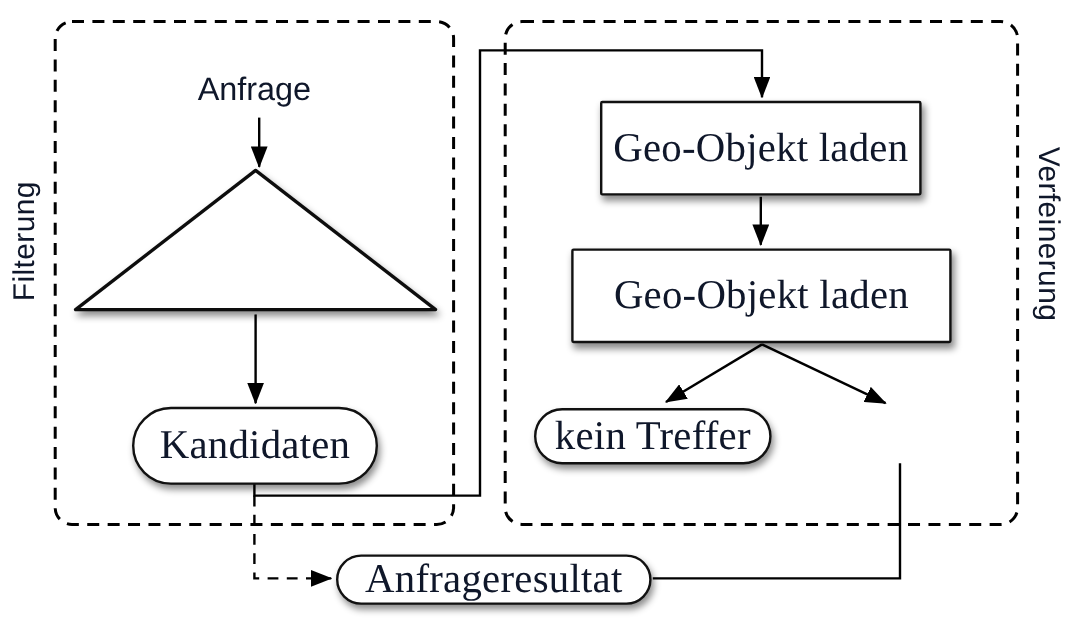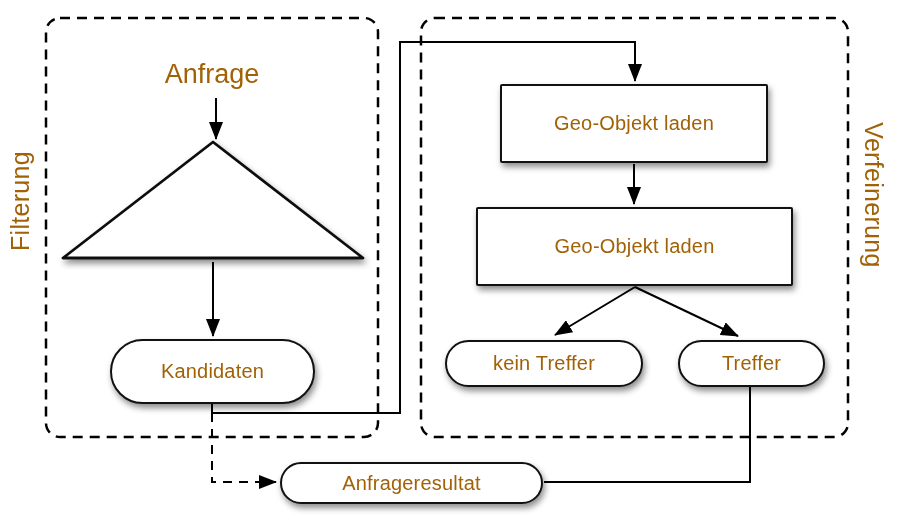--- a/index.html
+++ b/index.html
@@ -2,42 +2,43 @@
 <html><head>
 <meta charset="utf-8">
 <style>
   html, body { margin: 0; padding: 0; background: #ffffff; }
   .stage {
     position: relative;
     width: 901px;
     height: 531px;
     background: #ffffff;
     font-family: "Liberation Sans", sans-serif;
-    color: #a16207;
+    color: #0f172a;
     overflow: hidden;
   }
   .layer-svg {
     position: absolute;
     left: 0; top: 0;
     width: 901px; height: 531px;
     z-index: 1;
   }
   .node {
     position: absolute;
     z-index: 2;
     background: #ffffff;
     border: 2.5px solid #111111;
     box-shadow: 2px 4px 6px rgba(0,0,0,0.45);
     display: flex;
     align-items: center;
     justify-content: center;
-    font-size: 20px;
+    font-size: 34px;
     letter-spacing: 0.2px;
     box-sizing: border-box;
     white-space: nowrap;
+    font-family: Liberation Serif, serif;
   }
   .pill { border-radius: 999px; }
   .rect { border-radius: 2px; }
   .freetext {
     position: absolute;
     z-index: 2;
     display: flex;
     align-items: center;
     justify-content: center;
     font-size: 27px;
@@ -102,21 +103,20 @@
 
 
   <div class="node pill" id="node-kandidaten">Kandidaten</div>
 
   <div class="node rect" id="node-geo-objekt-1">Geo-Objekt laden</div>
 
   <div class="node rect" id="node-geo-objekt-2">Geo-Objekt laden</div>
 
   <div class="node pill" id="node-kein-treffer">kein Treffer</div>
 
-  <div class="node pill" id="node-treffer">Treffer</div>
 
   <div class="node pill" id="node-anfrageresultat">Anfrageresultat</div>
 
   <div class="v-label ccw" id="label-filterung">Filterung</div>
 
   <div class="v-label cw" id="label-verfeinerung">Verfeinerung</div>
 
 </div>
 
 </body></html>

